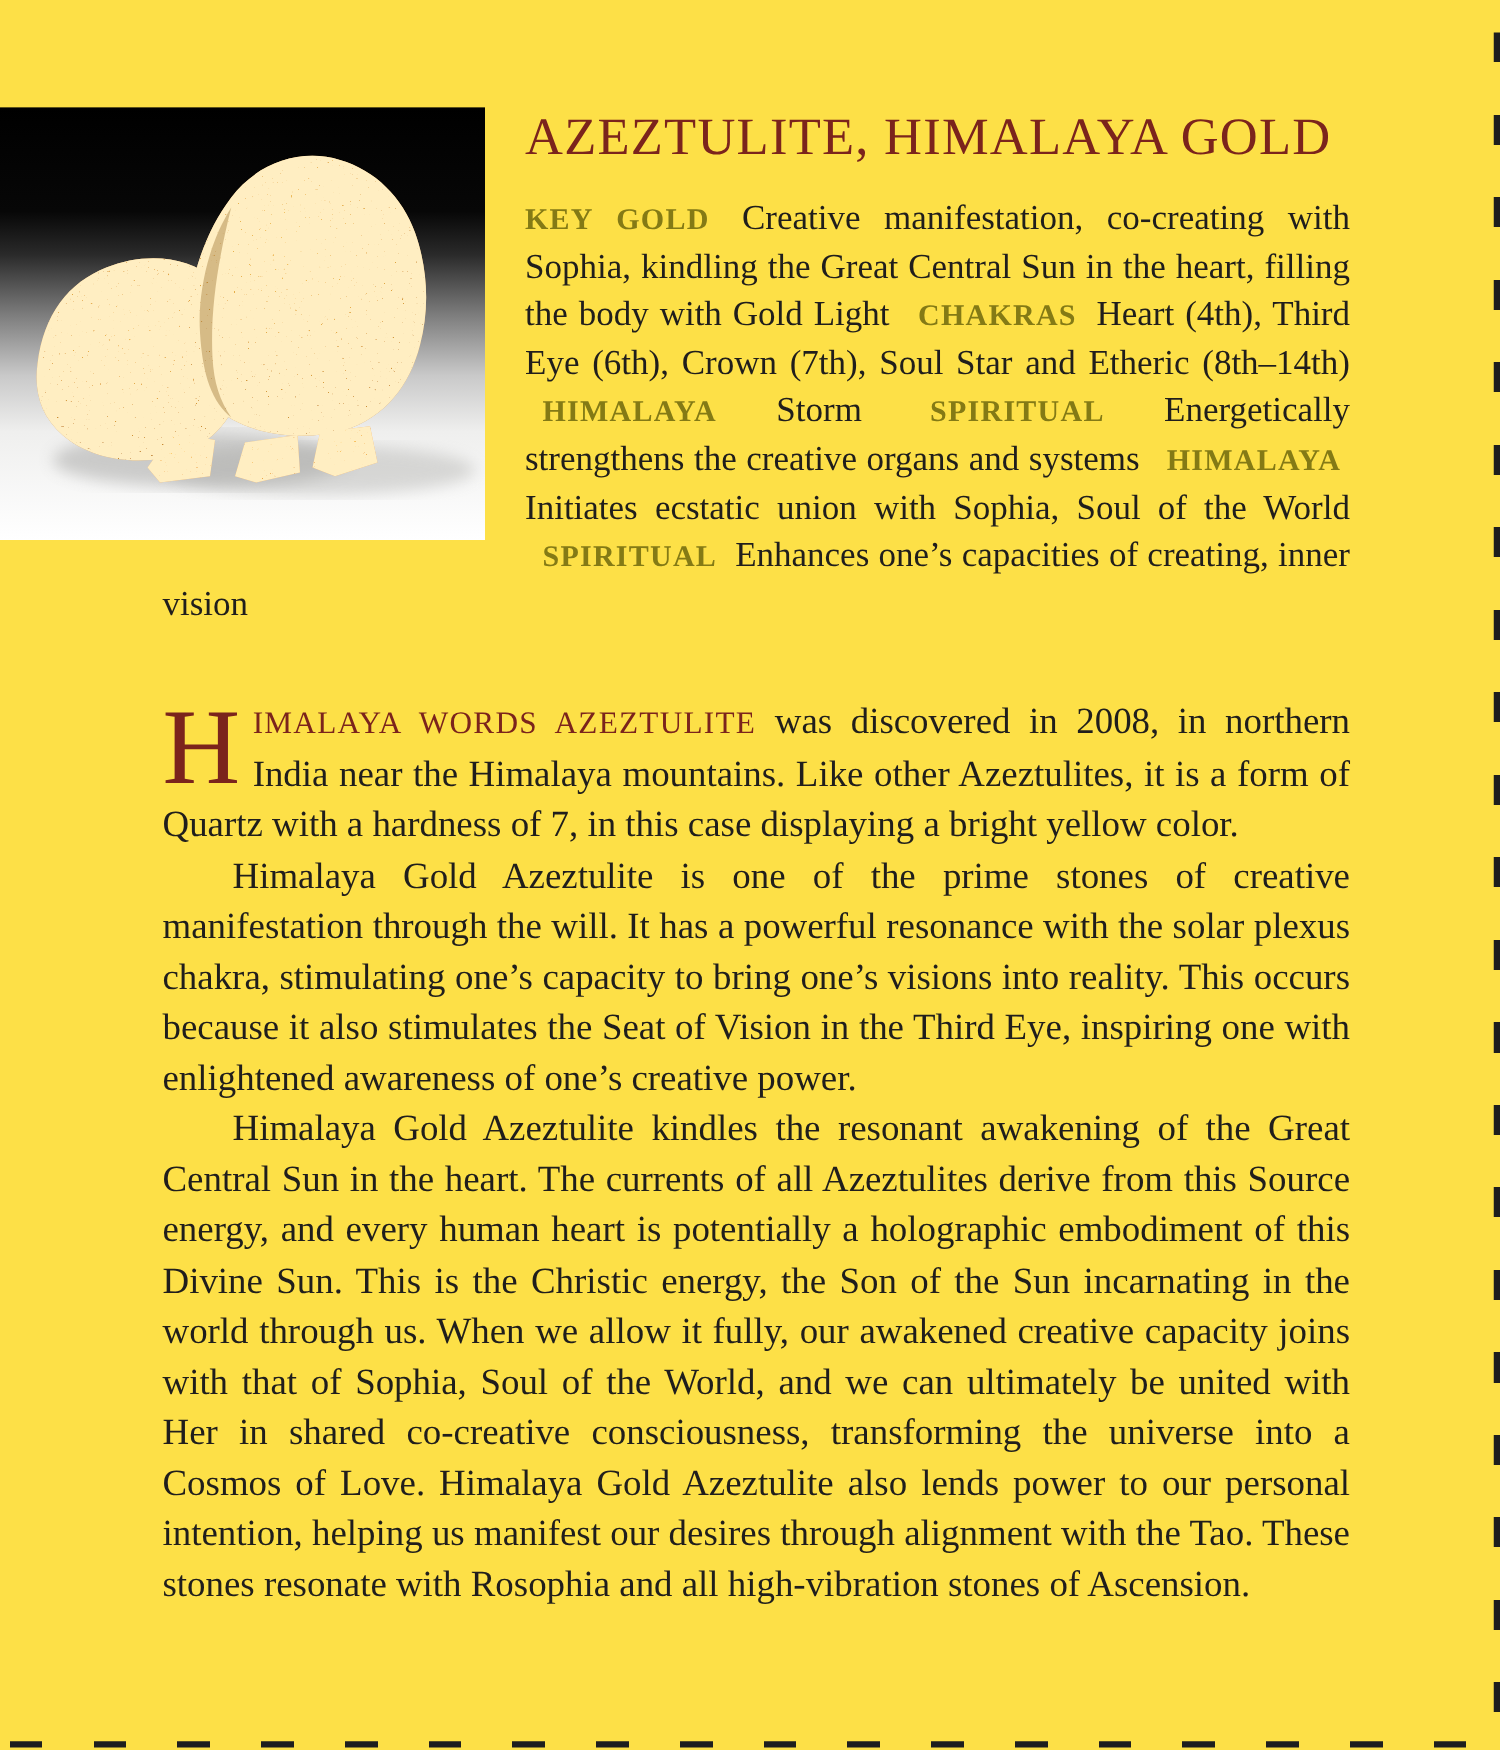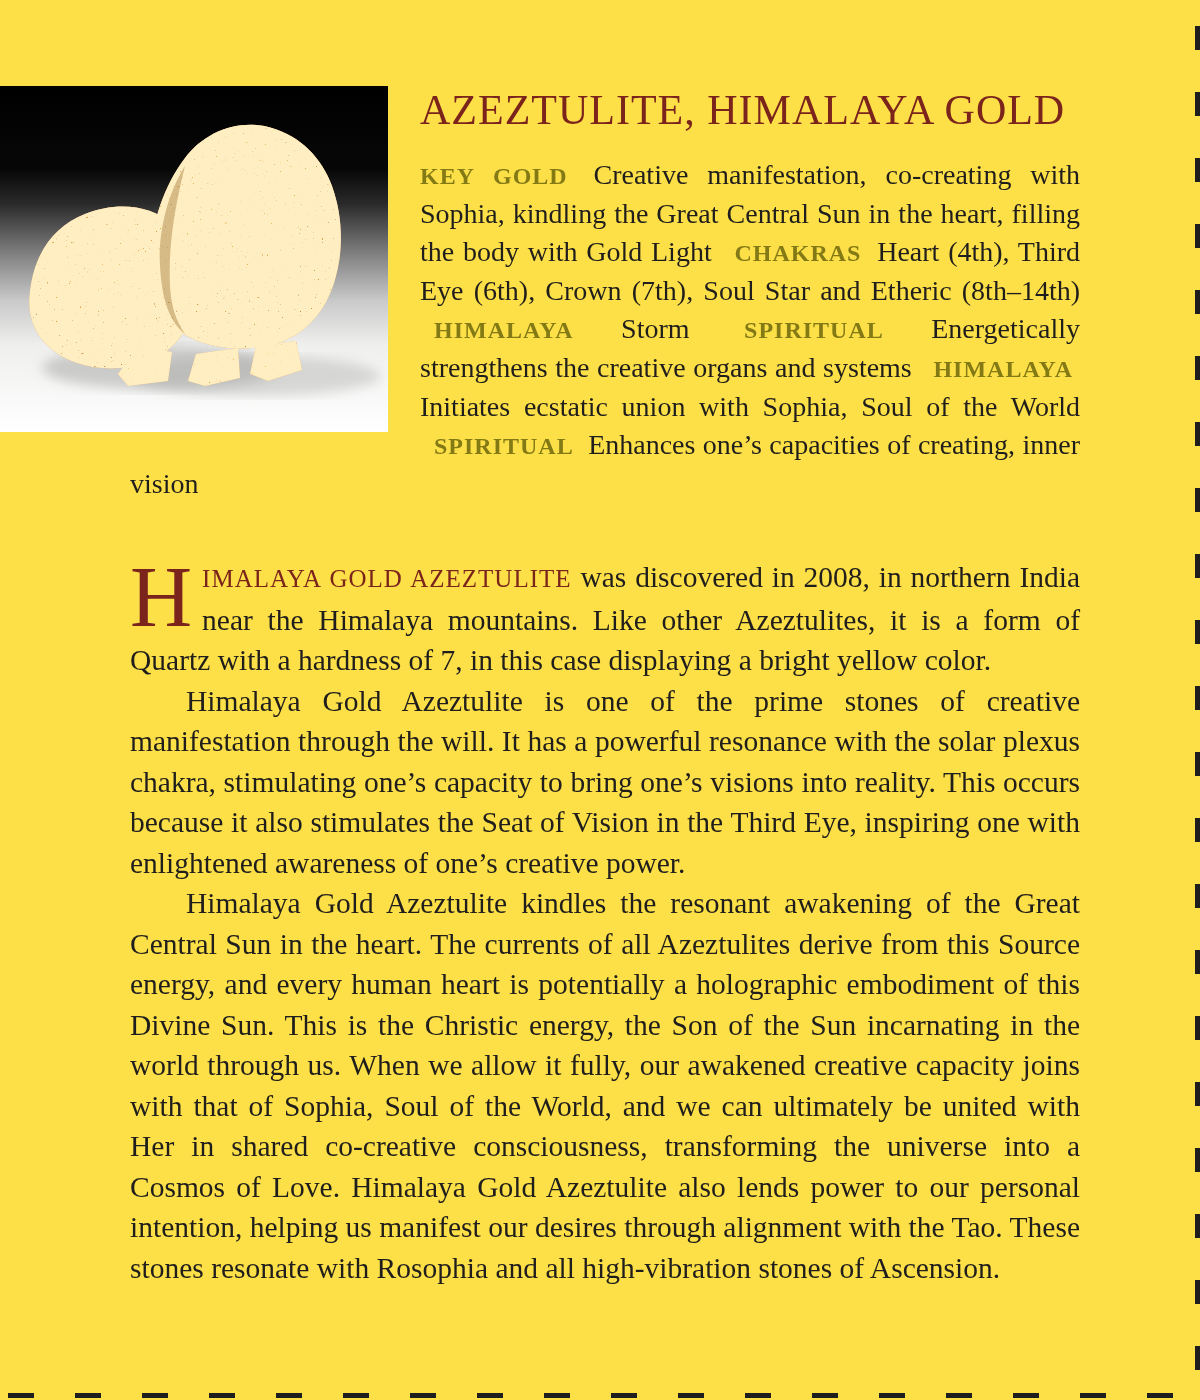--- a/index.html
+++ b/index.html
@@ -162,21 +162,21 @@
       <span class="plabel">SPIRITUAL</span>
       <span class="ptext">Energetically strengthens the creative organs and systems</span>
       <span class="plabel">HIMALAYA</span>
       <span class="ptext">Initiates ecstatic union with Sophia, Soul of the World</span>
       <span class="plabel">SPIRITUAL</span>
       <span class="ptext">Enhances one’s capacities of creating, inner vision</span>
     </p>
 
     <div class="body-text">
       <p class="para">
-        <span class="dropcap">H</span><span class="lead-caps">IMALAYA GOLD AZEZTULITE</span><span> was discovered in 2008, in northern India near the Himalaya mountains. Like other Azeztulites, it is a form of Quartz with a hardness of 7, in this case displaying a bright yellow color.</span>
+        <span class="dropcap">H</span><span class="lead-caps">IMALAYA WORDS AZEZTULITE</span><span> was discovered in 2008, in northern India near the Himalaya mountains. Like other Azeztulites, it is a form of Quartz with a hardness of 7, in this case displaying a bright yellow color.</span>
       </p>
       <p class="para indent">Himalaya Gold Azeztulite is one of the prime stones of creative manifestation through the will. It has a powerful resonance with the solar plexus chakra, stimulating one’s capacity to bring one’s visions into reality. This occurs because it also stimulates the Seat of Vision in the Third Eye, inspiring one with enlightened awareness of one’s creative power.</p>
       <p class="para indent">Himalaya Gold Azeztulite kindles the resonant awakening of the Great Central Sun in the heart. The currents of all Azeztulites derive from this Source energy, and every human heart is potentially a holographic embodiment of this Divine Sun. This is the Christic energy, the Son of the Sun incarnating in the world through us. When we allow it fully, our awakened creative capacity joins with that of Sophia, Soul of the World, and we can ultimately be united with Her in shared co-creative consciousness, transforming the universe into a Cosmos of Love. Himalaya Gold Azeztulite also lends power to our personal intention, helping us manifest our desires through alignment with the Tao. These stones resonate with Rosophia and all high-vibration stones of Ascension.</p>
     </div>
 
 
   </div>
 </div>
 
 </body></html>

